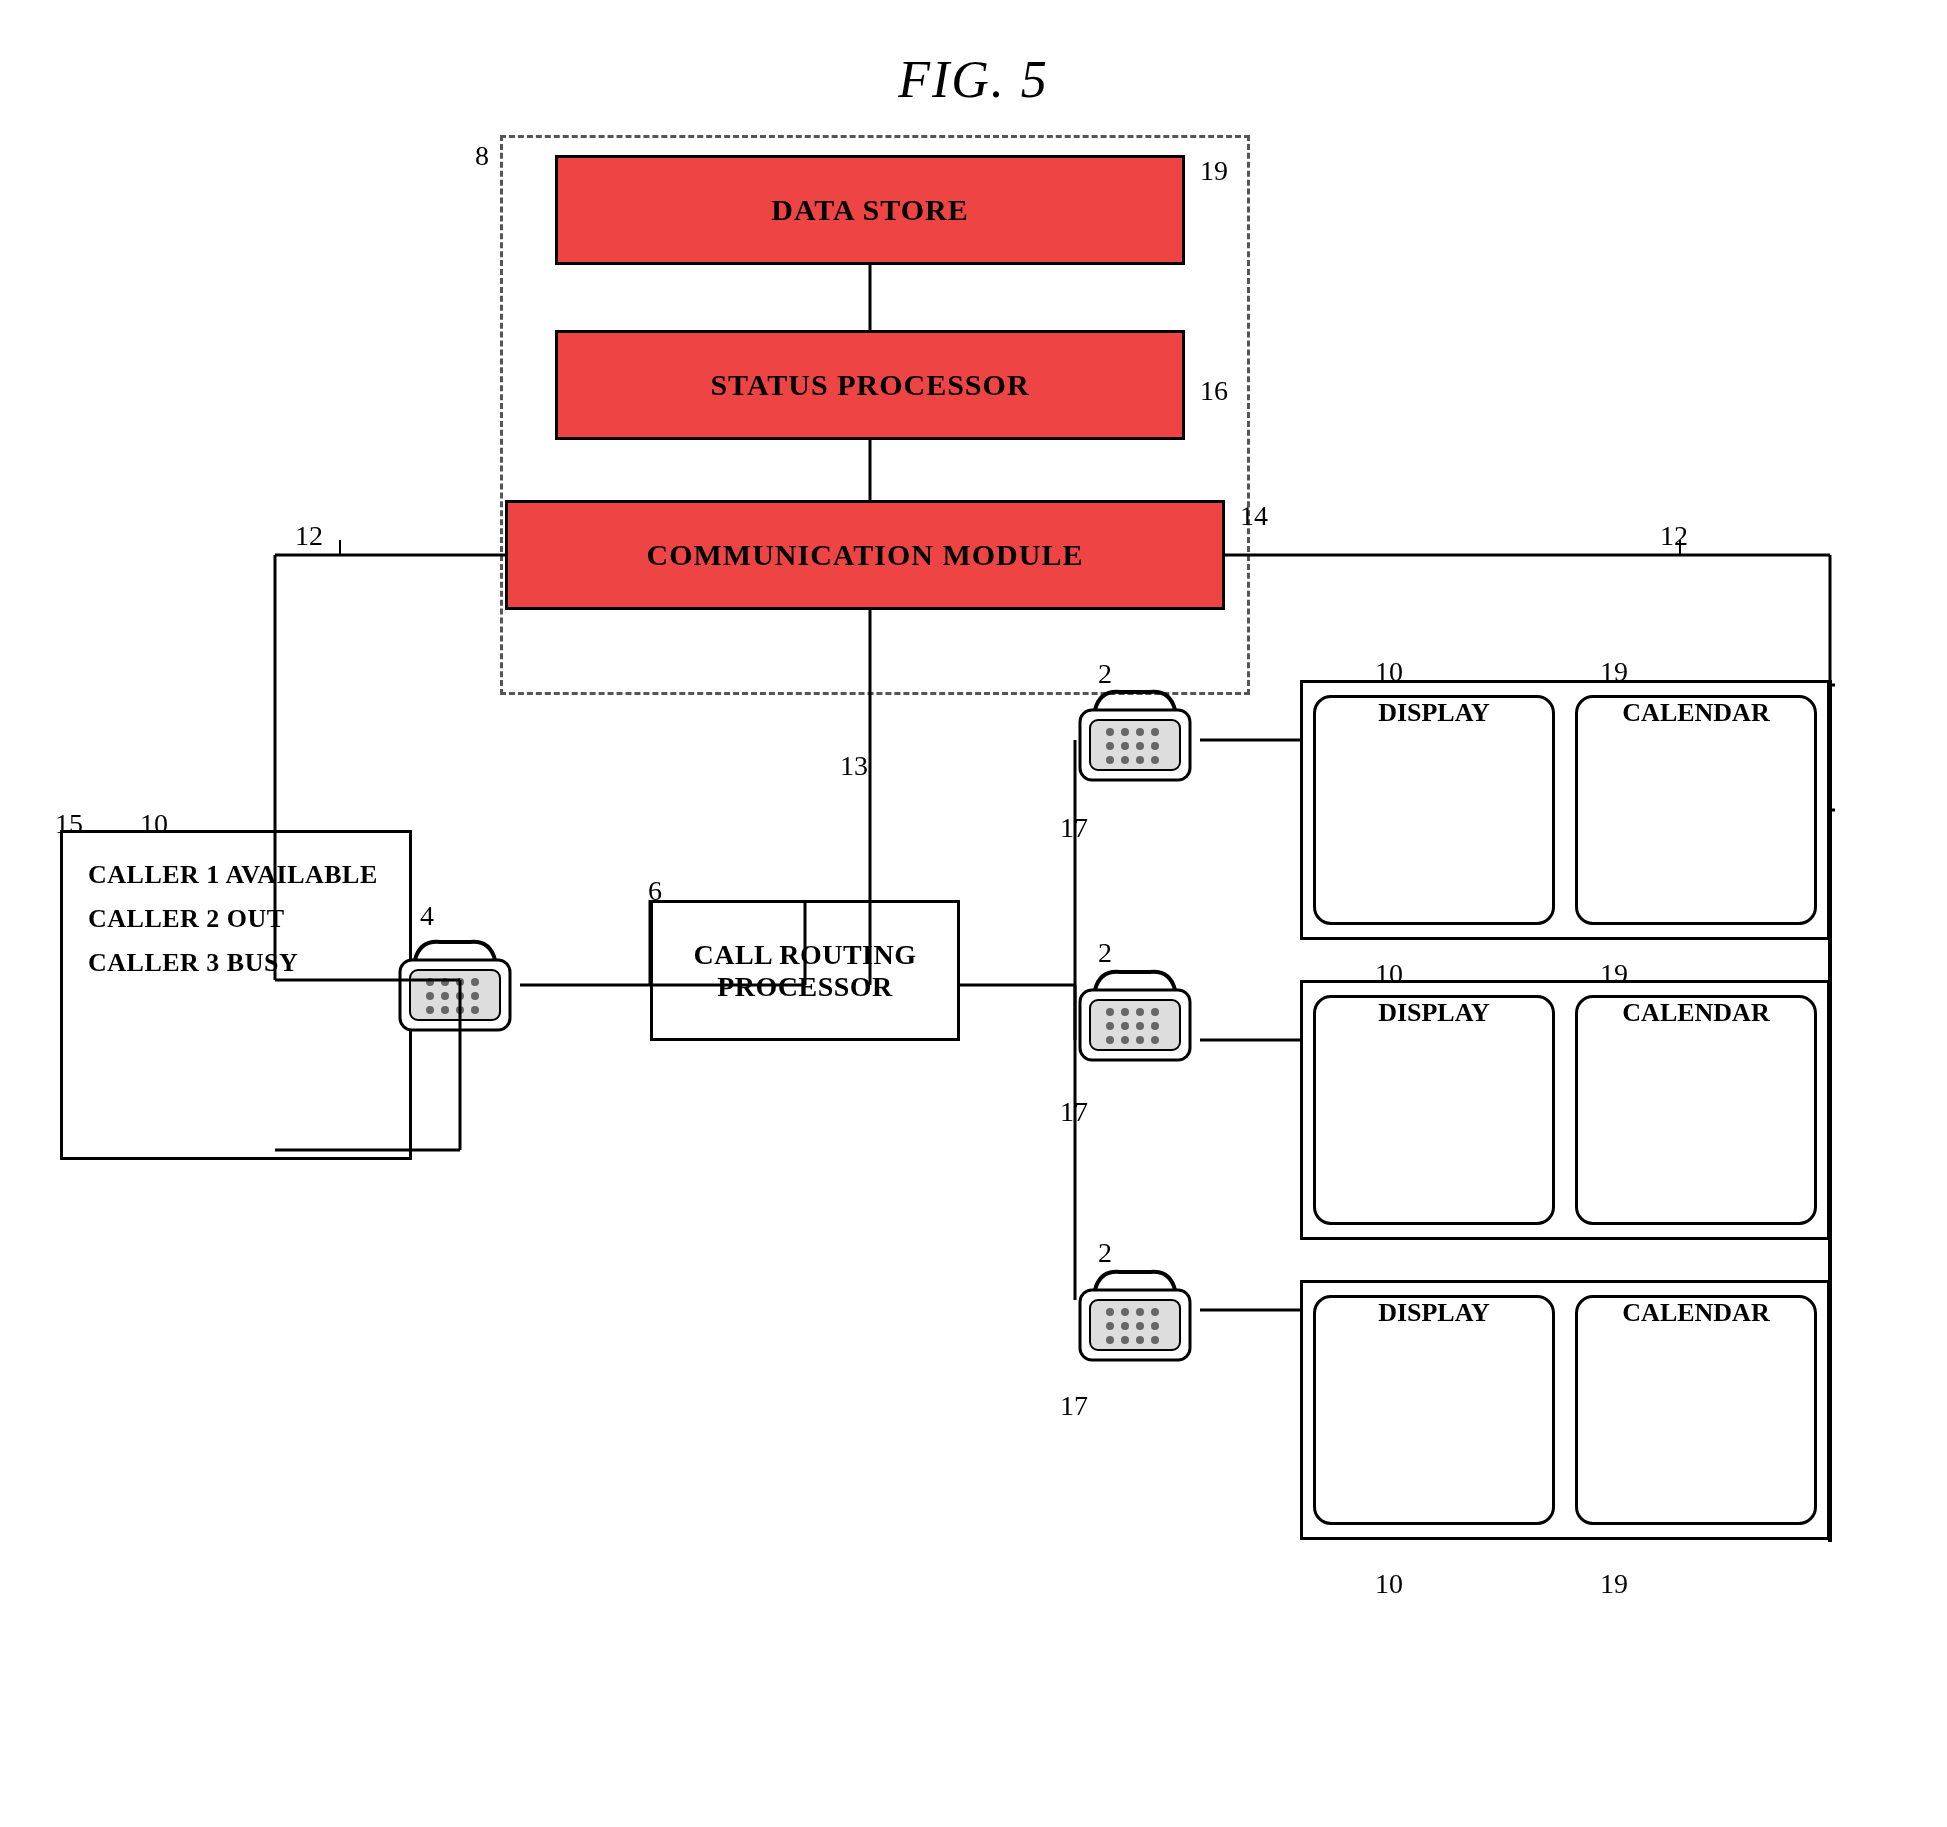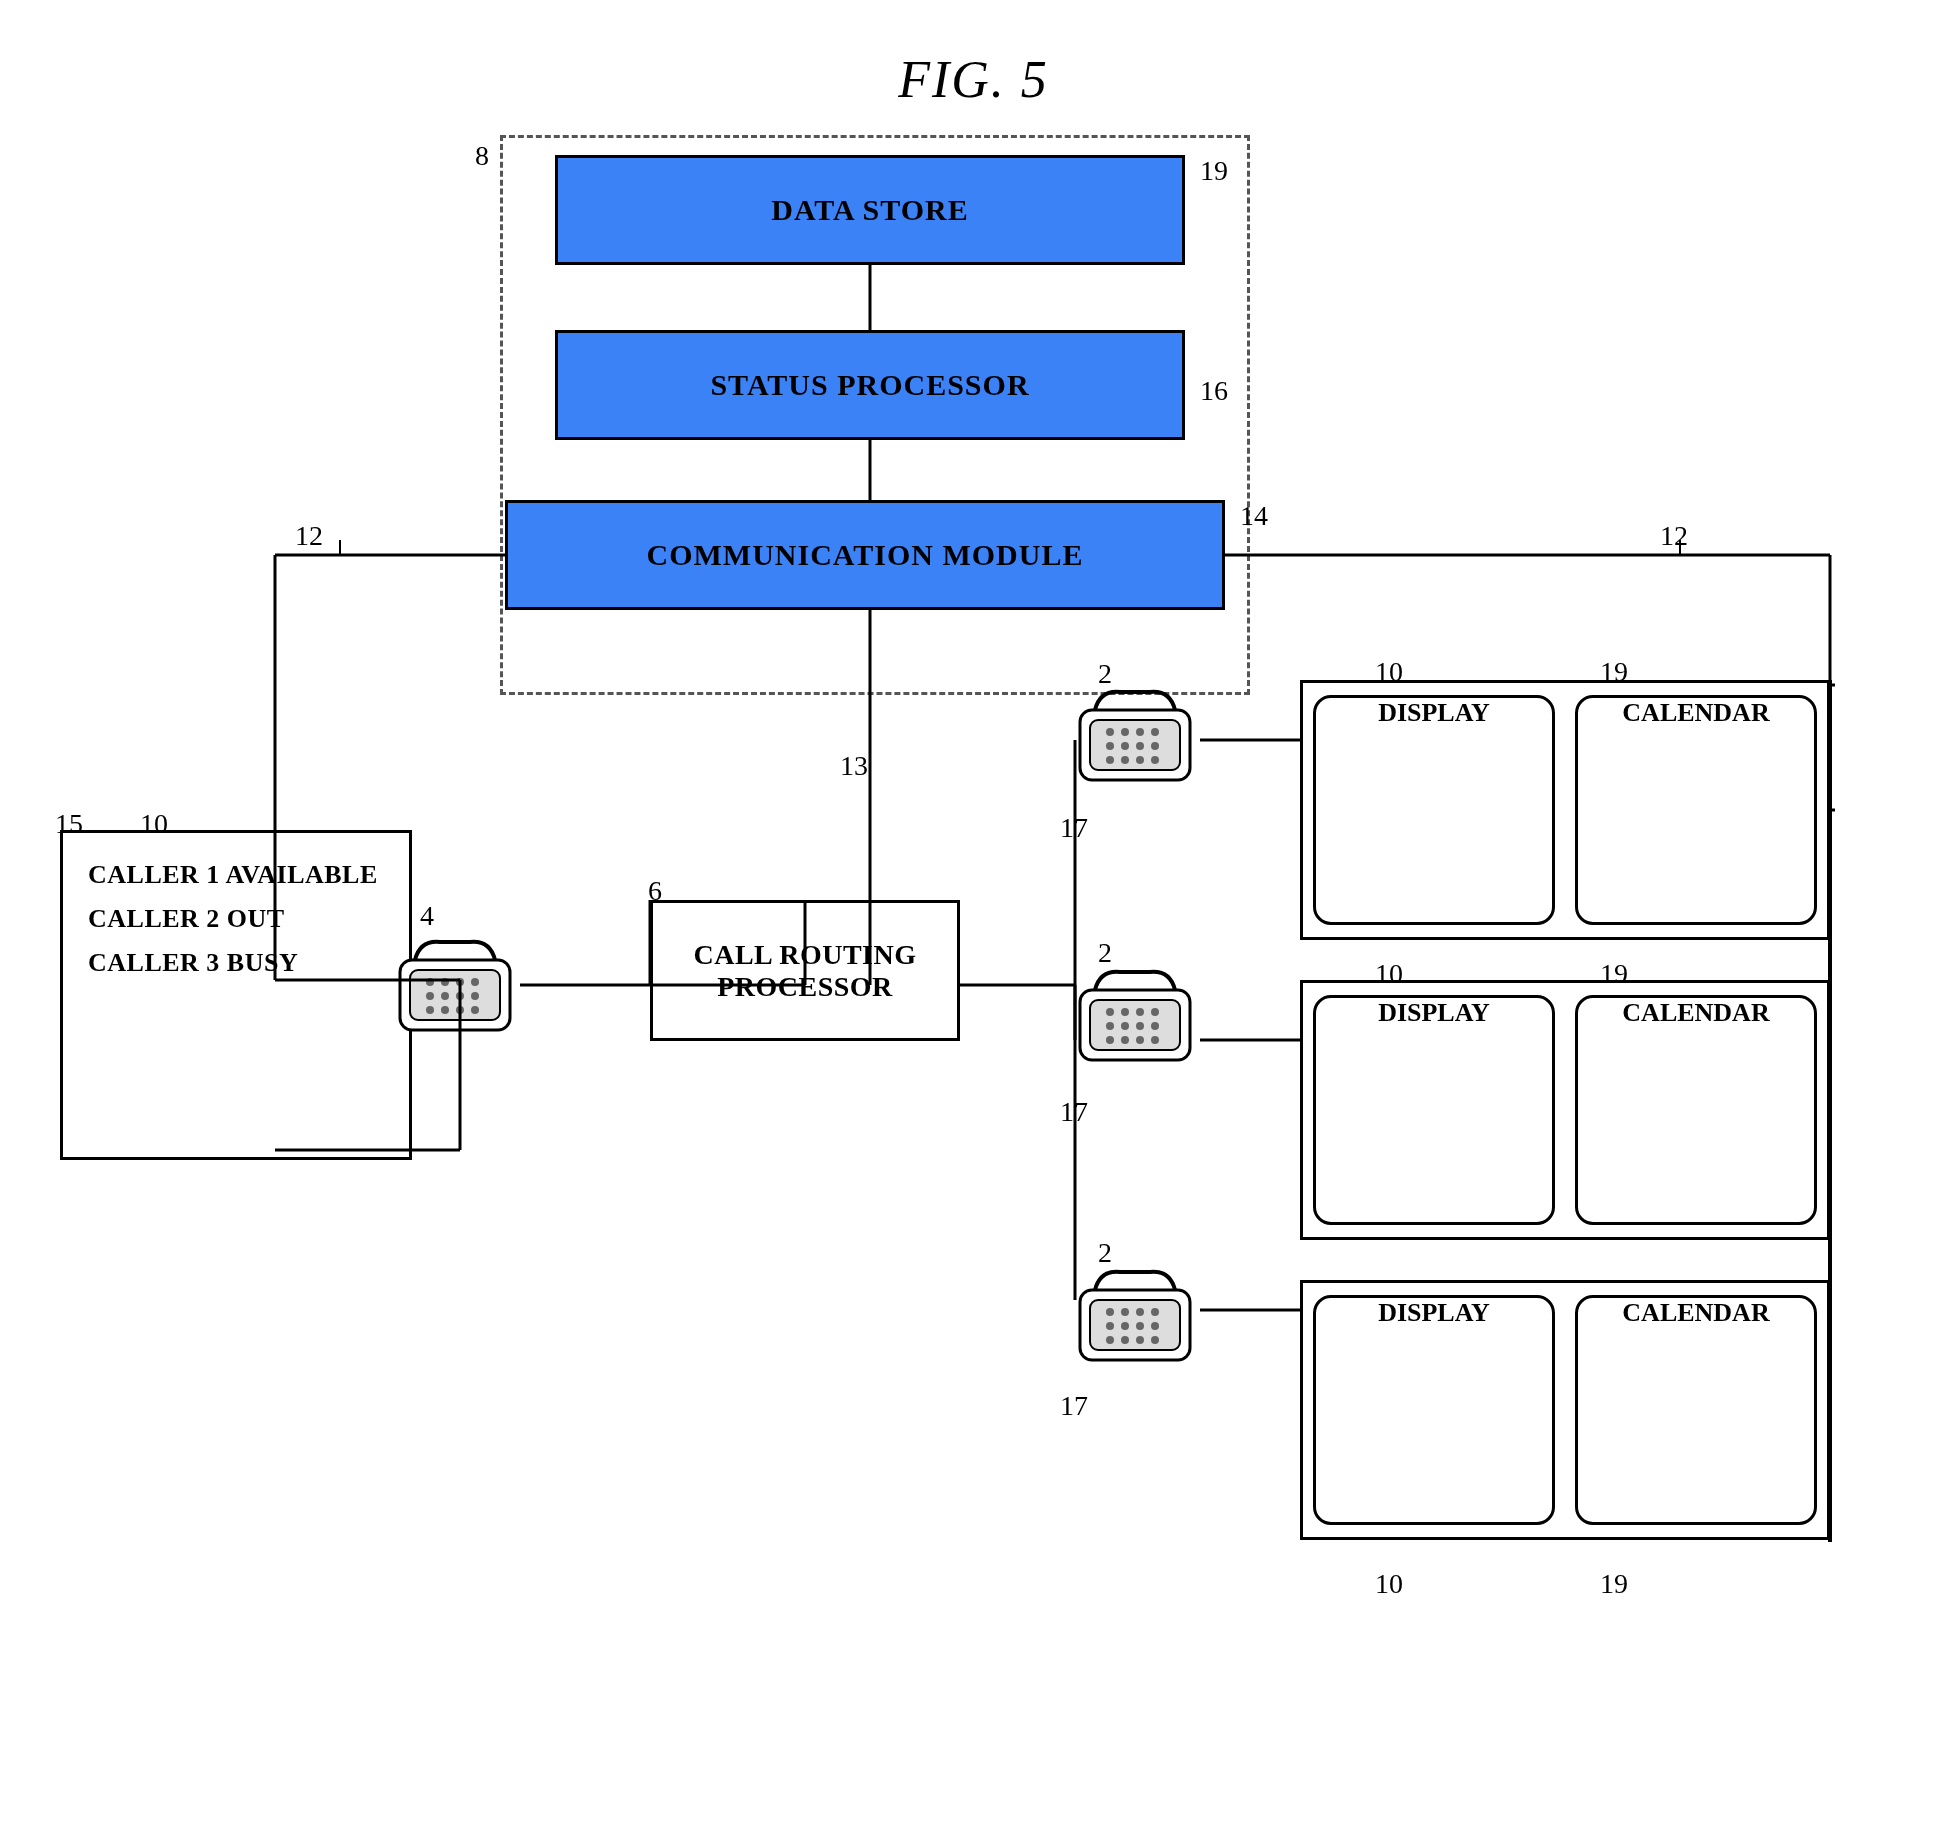--- a/index.html
+++ b/index.html
@@ -37,21 +37,21 @@
       top: 135px;
       left: 500px;
       width: 750px;
       height: 560px;
       border: 3px dashed #555;
     }
 
     
     .component-box {
       position: absolute;
-      background: #3b82f6;
+      background: #ef4444;
       border: 3px solid #000;
       display: flex;
       align-items: center;
       justify-content: center;
       font-size: 30px;
       font-weight: bold;
       letter-spacing: 1px;
       text-align: center;
     }
 

